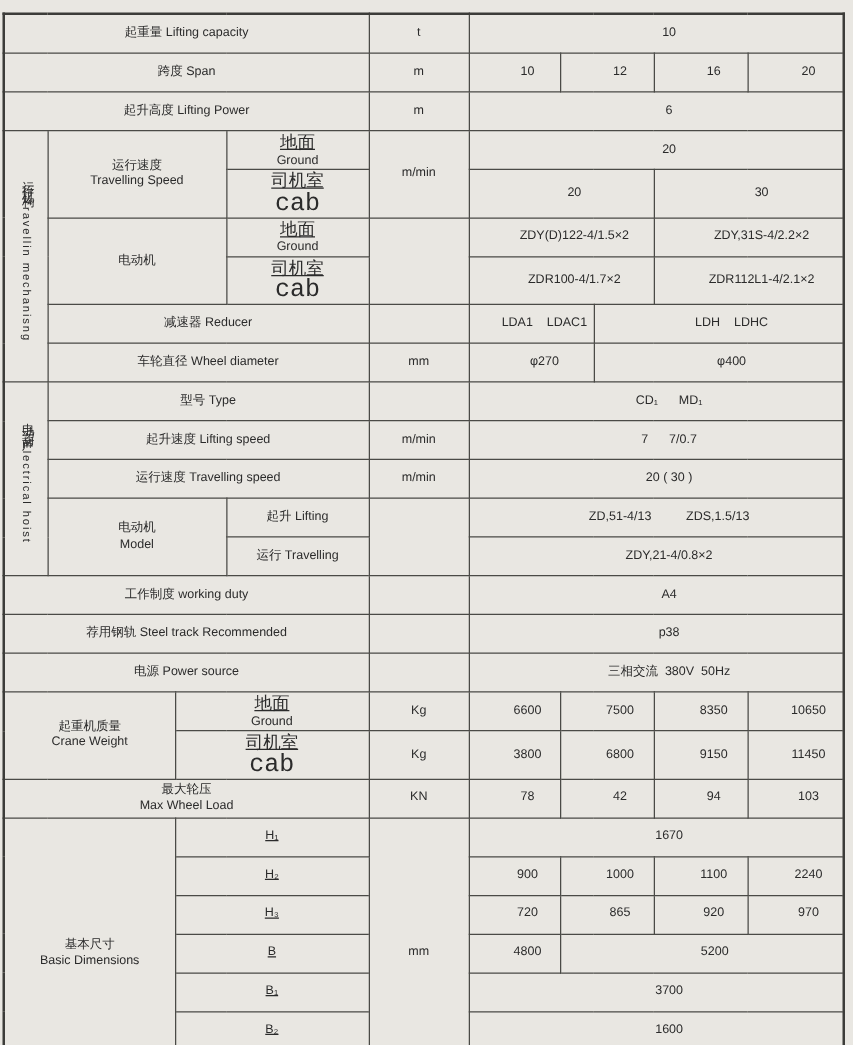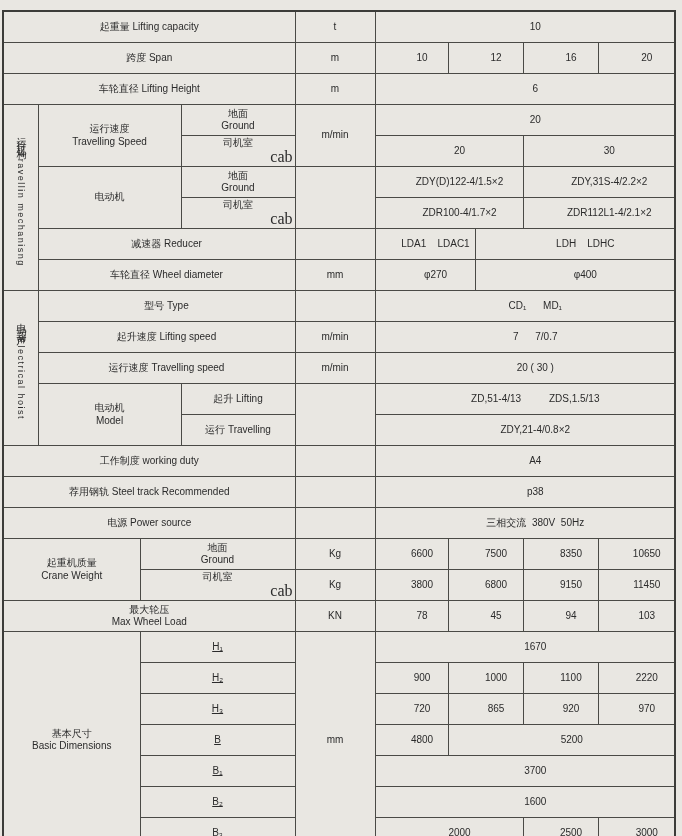--- a/index.html
+++ b/index.html
@@ -23,23 +23,23 @@
     height:30px;
     padding:0 2px;
     text-align:center;
     vertical-align:middle;
     font-size:10px;
     line-height:1.25;
     overflow:hidden;
   }
   td.label, td.group { white-space:pre-line; }
   td.val { white-space:pre; font-size:10px;padding-left:23px; }
-  .sub-cn { font-size:10px; }
+  .sub-cn { font-size:14px;text-decoration:underline; }
   .sub-en { font-size:10px; }
-  .cab { font-size:16px; font-family:Liberation Serif, serif; line-height:1;text-align:right; }
+  .cab { font-size:20px; font-family:Liberation Mono, monospace; line-height:1; }
   td.vhead { padding:0; }
   .vwrap { display:flex; flex-direction:column; align-items:center; justify-content:center; gap:7px; height:100%; }
   .vcn { writing-mode:vertical-rl; text-orientation:upright; font-size:10px; letter-spacing:4px; }
   .ven { writing-mode:vertical-rl; text-orientation:mixed; font-size:9px; letter-spacing:1.5px; }
   .dim-sub { font-size:10px;text-decoration:underline; }
 </style>
 </head>
 <body>
 
 <table class="spec">
@@ -66,21 +66,21 @@
   <tr>
     <td class="label" colspan="4">跨度 Span</td>
     <td class="unit">m</td>
     <td class="val">10</td>
     <td class="val" colspan="2">12</td>
     <td class="val">16</td>
     <td class="val">20</td>
   </tr>
 
   <tr>
-    <td class="label" colspan="4">车轮直径 Lifting Height</td>
+    <td class="label" colspan="4">起升高度 Lifting Power</td>
     <td class="unit">m</td>
     <td class="val" colspan="5">6</td>
   </tr>
 
   <tr>
     <td class="vhead" rowspan="6">
       <div class="vwrap">
         <span class="vcn">运行机构</span>
         <span class="ven">Travellin mechanisng</span>
       </div>
@@ -217,39 +217,39 @@
     <td class="val" colspan="2">6800</td>
     <td class="val">9150</td>
     <td class="val">11450</td>
   </tr>
 
   <tr>
     <td class="label" colspan="4">最大轮压
 Max Wheel Load</td>
     <td class="unit">KN</td>
     <td class="val">78</td>
-    <td class="val" colspan="2">45</td>
+    <td class="val" colspan="2">42</td>
     <td class="val">94</td>
     <td class="val">103</td>
   </tr>
 
   <tr>
     <td class="group" colspan="2" rowspan="7">基本尺寸
 Basic Dimensions</td>
     <td class="dim-sub" colspan="2">H₁</td>
     <td class="unit" rowspan="7">mm</td>
     <td class="val" colspan="5">1670</td>
   </tr>
 
   <tr>
     <td class="dim-sub" colspan="2">H₂</td>
     <td class="val">900</td>
     <td class="val" colspan="2">1000</td>
     <td class="val">1100</td>
-    <td class="val">2220</td>
+    <td class="val">2240</td>
   </tr>
 
   <tr>
     <td class="dim-sub" colspan="2">H₃</td>
     <td class="val">720</td>
     <td class="val" colspan="2">865</td>
     <td class="val">920</td>
     <td class="val">970</td>
   </tr>
 

